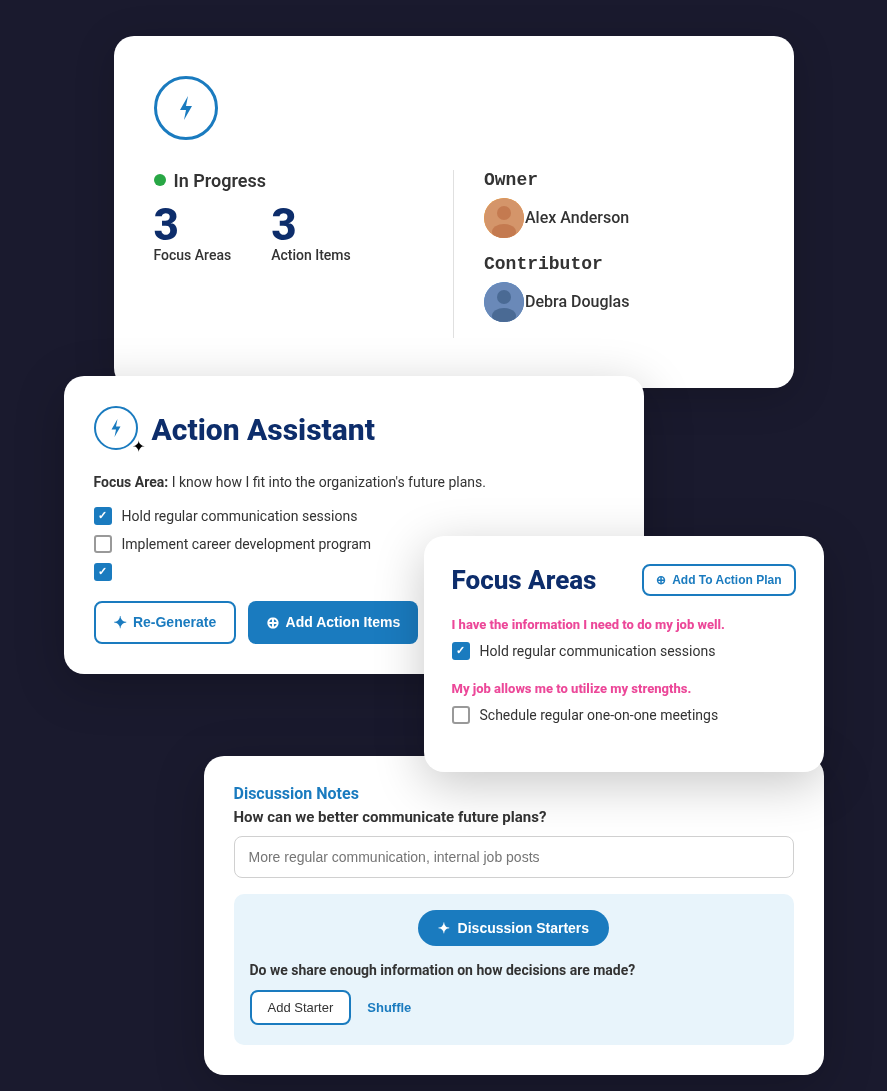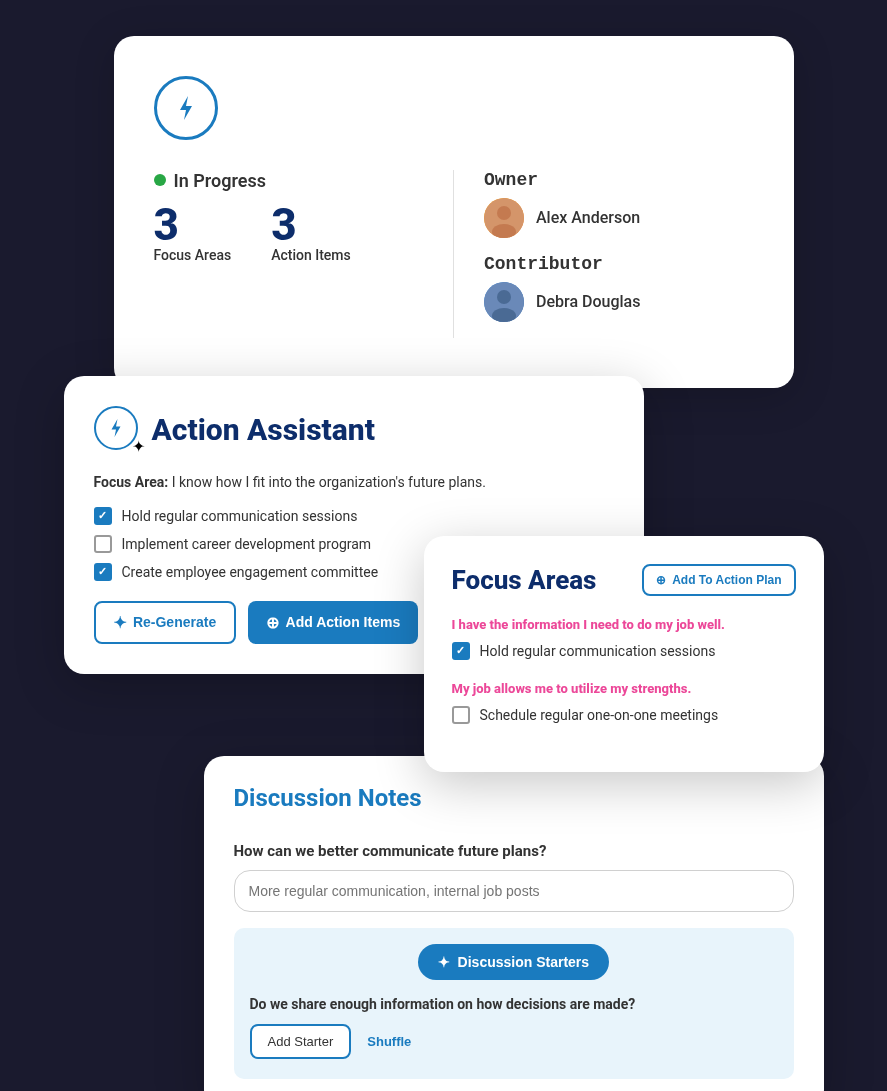--- a/index.html
+++ b/index.html
@@ -116,21 +116,21 @@
     .owner-label {
       font-size: 18px;
       font-weight: 700;
       color: #333;
       margin-bottom: 8px;
       font-family: Liberation Mono, monospace;
     }
     .person-row {
       display: flex;
       align-items: center;
-      gap: 12px;
+      gap: 1px;
       margin-bottom: 16px;
     }
     .avatar {
       width: 40px;
       height: 40px;
       border-radius: 50%;
       background: #ccc;
       overflow: hidden;
       display: flex;
       align-items: center;
@@ -317,36 +317,36 @@
       top: 720px;
       left: 170px;
       width: 620px;
       background: #fff;
       border-radius: 20px;
       padding: 28px 30px 30px;
       box-shadow: 0 12px 50px rgba(0,0,0,0.22);
       z-index: 2;
     }
     .discussion-title {
-      font-size: 24px;
+      font-size: 16px;
       font-weight: 700;
       color: #1a7bbf;
-      margin-bottom: 30px;
+      margin-bottom: 5px;
     }
     .discussion-question {
       font-size: 15px;
       font-weight: 700;
       color: #333;
       margin-bottom: 10px;
     }
     .discussion-input {
       width: 100%;
       padding: 12px 14px;
       border: 1px solid #d0d0d0;
-      border-radius: 16px;
+      border-radius: 8px;
       font-size: 14px;
       color: #888;
       margin-bottom: 16px;
       outline: none;
     }
     .starters-section {
       background: #e8f4fb;
       border-radius: 10px;
       padding: 16px 16px 20px;
       margin-bottom: 0;
@@ -476,21 +476,20 @@
           <span>Hold regular communication sessions</span>
         </div>
         <div class="checkbox-item">
           <div class="checkbox-unchecked"></div>
           <span>Implement career development program</span>
         </div>
         <div class="checkbox-item">
           <div class="checkbox-checked">
             <span class="checkmark">✓</span>
           </div>
-          <span>Create employee engagement committee</span>
         </div>
       </div>
     <div class="action-buttons">
       <button class="btn-regen">
         <span class="btn-icon">✦</span>
         <span>Re-Generate</span>
       </button>
       <button class="btn-add">
         <span class="btn-icon">⊕</span>
         <span>Add Action Items</span>

